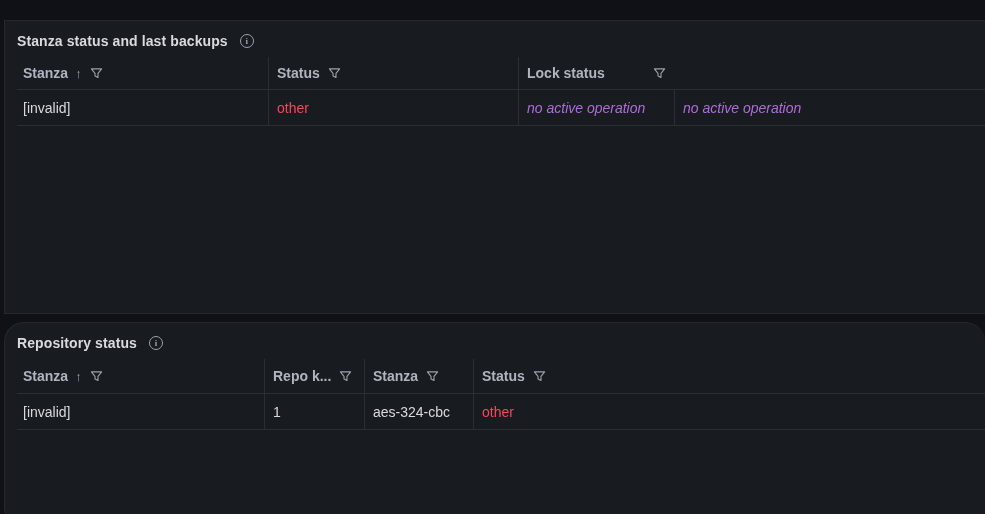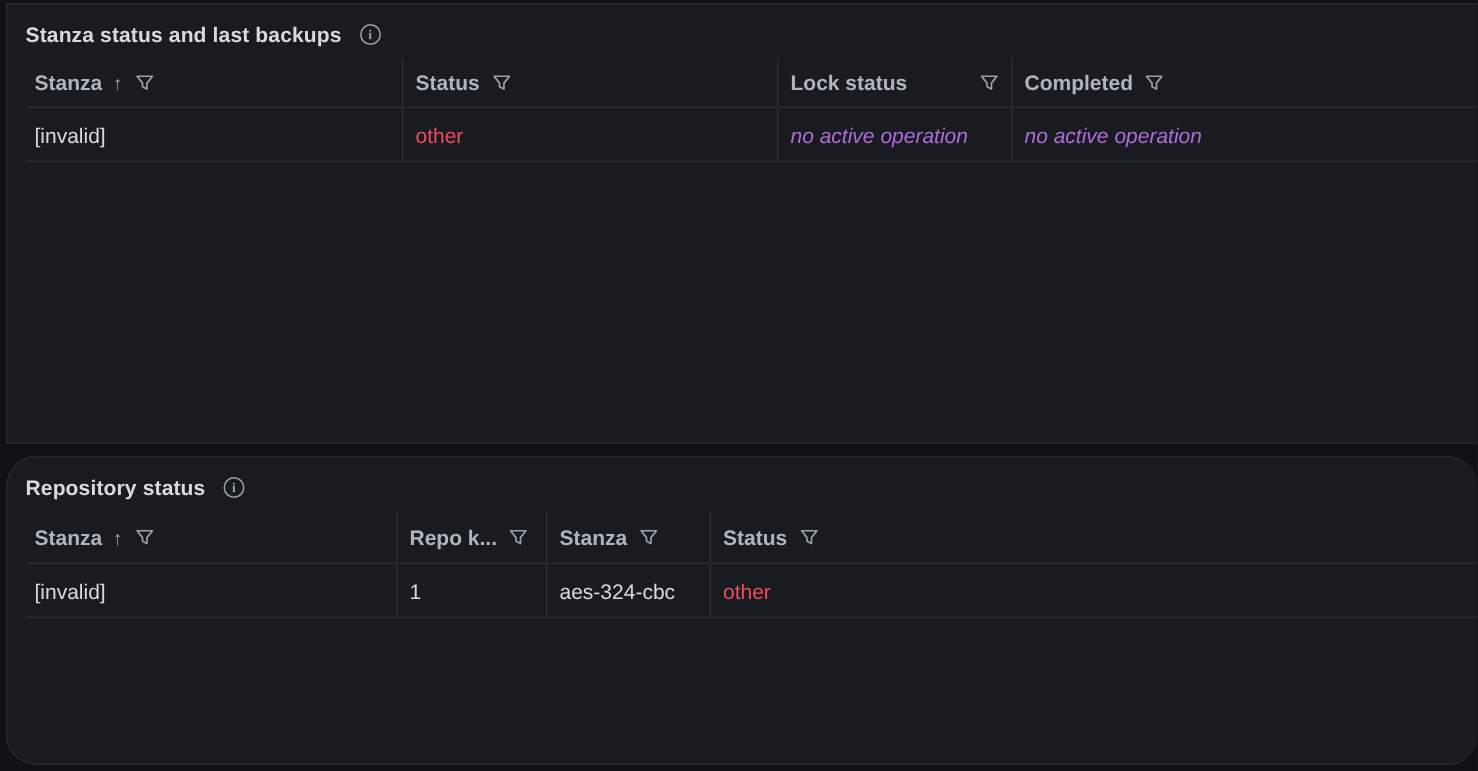--- a/index.html
+++ b/index.html
@@ -21,20 +21,21 @@
     font-family:"Liberation Sans","DejaVu Sans",sans-serif;
     position:relative;
   }
   .panel{
     position:absolute;
     left:4px;
     width:981px;
     background:var(--panel-bg);
     border:1px solid var(--panel-border);
     border-right:none;
+    margin-top:18px;
   }
   #panel-1{top:2px;height:294px;}
   #panel-2{top:304px;height:206px;border-radius:20px;}
   .panel-header{
     display:flex;
     align-items:center;
     padding:8px 12px 0 12px;
     height:32px;
   }
   .panel-title{
@@ -141,28 +142,20 @@
           </span>
       </div>
       <div class="th t1-c2">
         <span>Lock status</span>
         <span class="filter-icon">
             <svg width="13" height="13" viewBox="0 0 14 14">
               <path d="M1.5 2h11L8.6 6.9v4.3L5.4 9.6V6.9z" fill="none" stroke="currentColor" stroke-width="1.2" stroke-linejoin="round"></path>
             </svg>
           </span>
       </div>
-      <div class="th t1-c3">
-        <span>Completed</span>
-        <span class="filter-icon">
-            <svg width="13" height="13" viewBox="0 0 14 14">
-              <path d="M1.5 2h11L8.6 6.9v4.3L5.4 9.6V6.9z" fill="none" stroke="currentColor" stroke-width="1.2" stroke-linejoin="round"></path>
-            </svg>
-          </span>
-      </div>
     </div>
     <div class="trow">
       <div class="td t1-c0" data-color="default">[invalid]</div>
       <div class="td t1-c1" data-color="red">other</div>
       <div class="td t1-c2" data-color="purple">no active operation</div>
       <div class="td t1-c3" data-color="purple">no active operation</div>
     </div>
   </div>
 </section>
 

